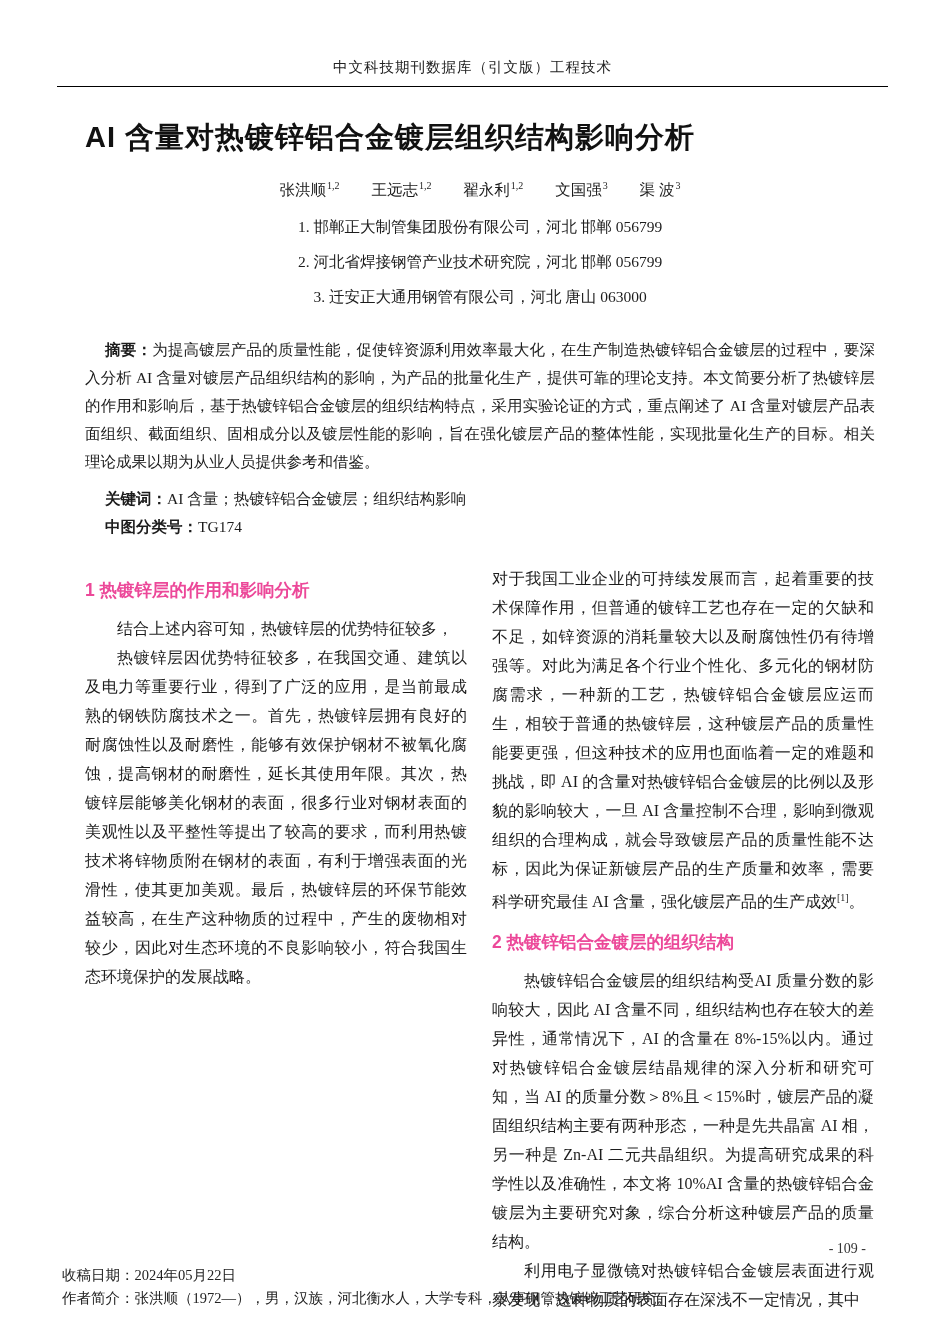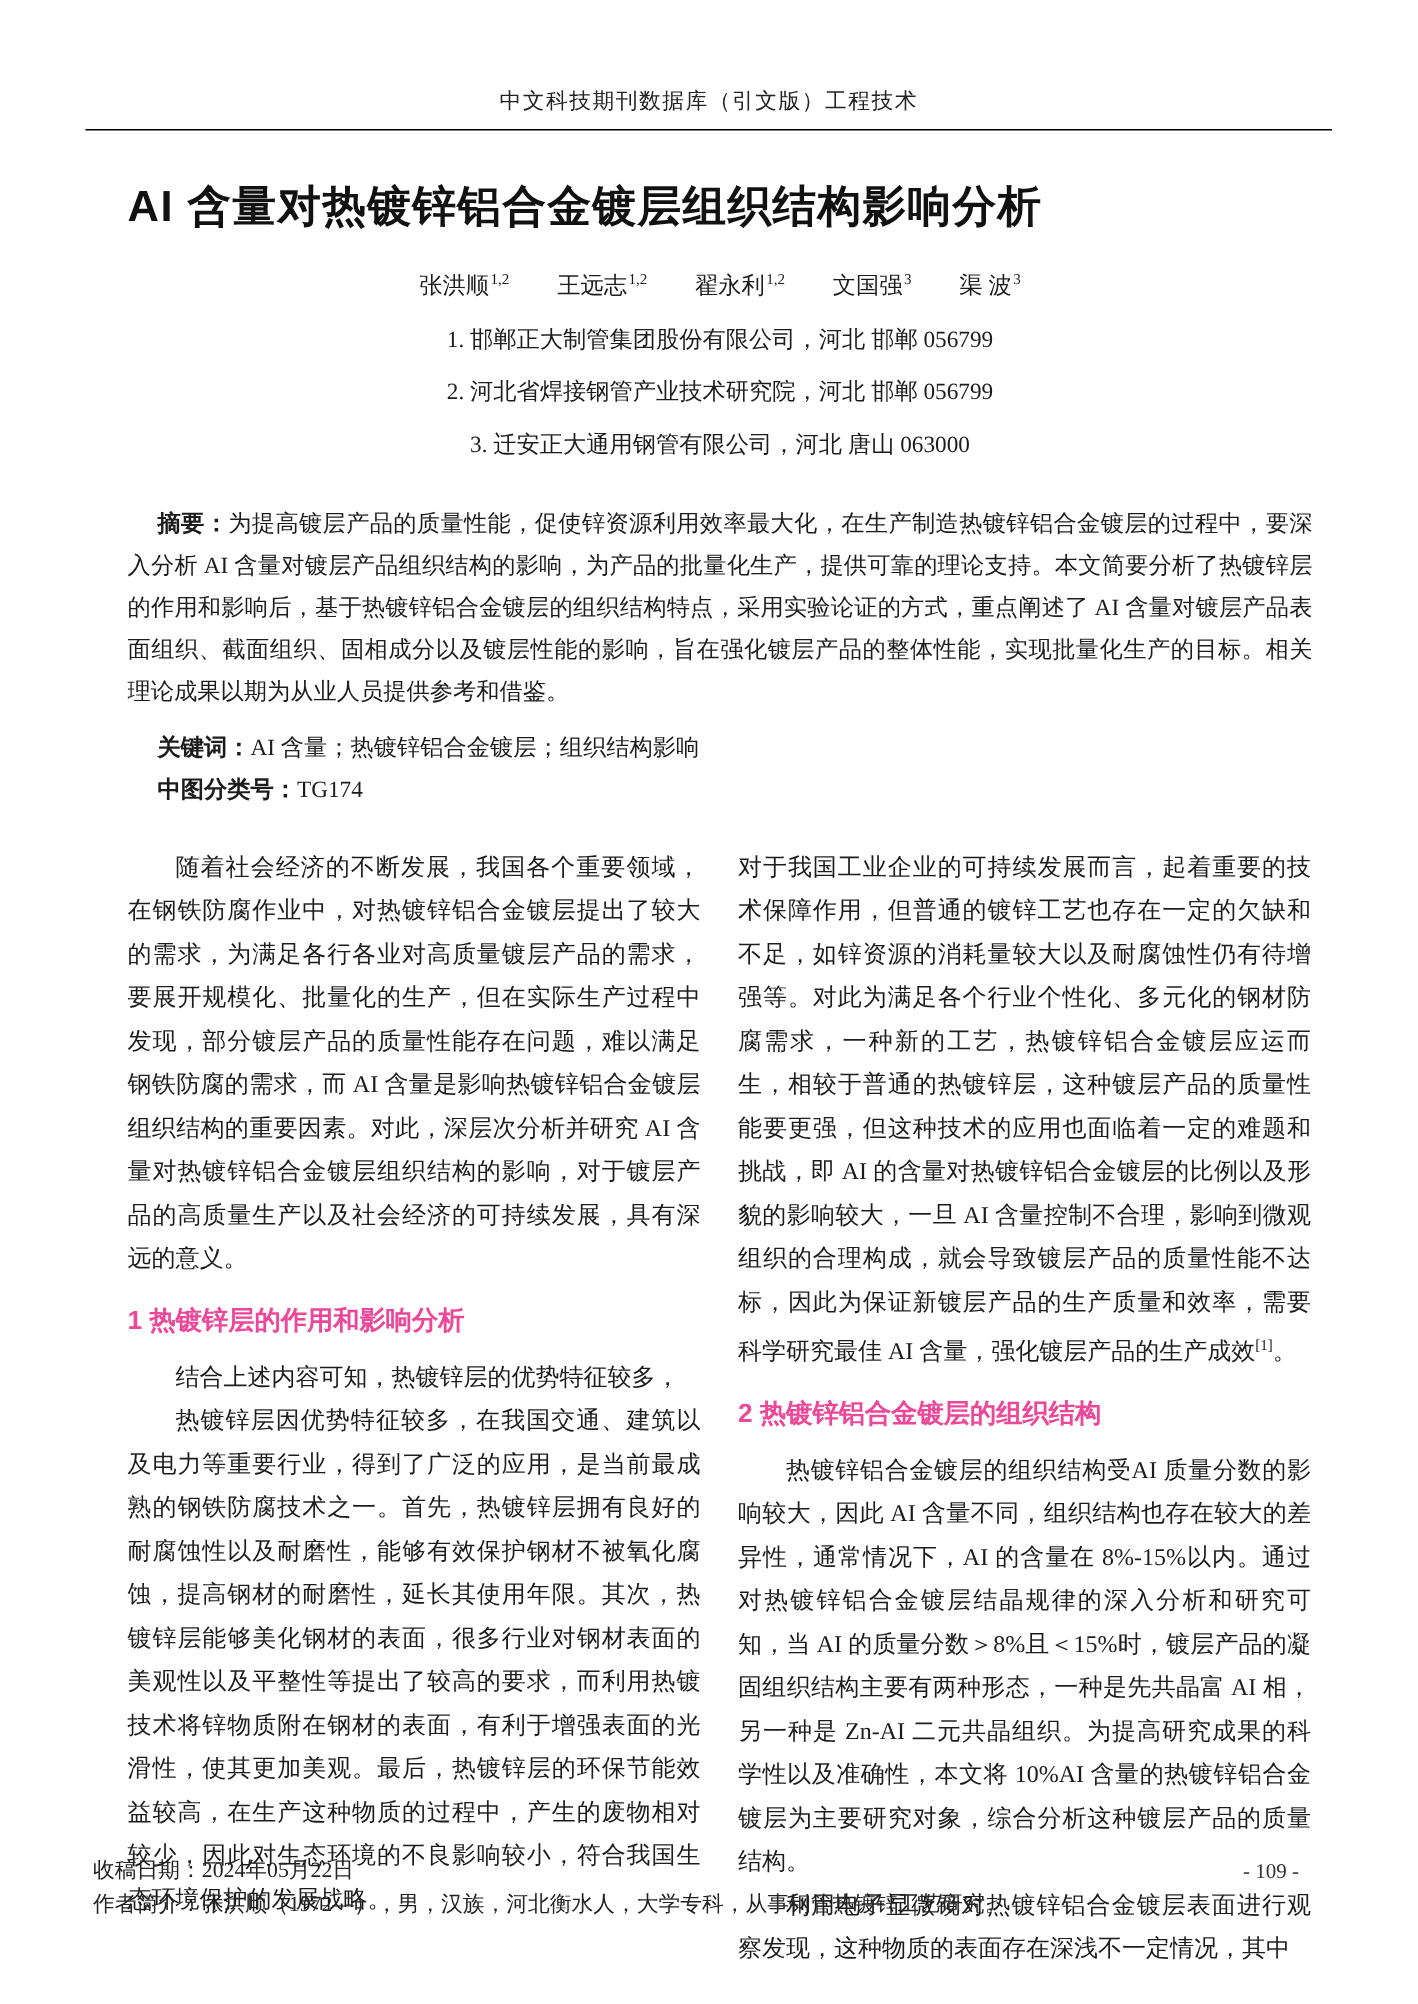--- a/index.html
+++ b/index.html
@@ -95,21 +95,21 @@
     font-weight: bold;
     font-size: 17.5px;
     color: #ec4899;
     margin-top: 12px;
     margin-bottom: 9px;
     line-height: 29px;
     text-align: left;
   }
   .footnotes {
     position: absolute;
-    top: 1236px;
+    top: 1264px;
     left: 62px;
     width: 800px;
     font-size: 14.5px;
     line-height: 23px;
     color: #222;
   }
   .page-number {
     position: absolute;
     top: 1241px;
     right: 79px;
@@ -151,21 +151,20 @@
       <span class="meta-label">关键词：</span><span>AI 含量；热镀锌铝合金镀层；组织结构影响</span>
     </div>
 
     <div class="classification-line">
       <span class="meta-label">中图分类号：</span><span>TG174</span>
     </div>
 
     <div class="columns">
 
       <div class="col">
-        <p class="indent">随着社会经济的不断发展，我国各个重要领域，在钢铁防腐作业中，对热镀锌铝合金镀层提出了较大的需求，为满足各行各业对高质量镀层产品的需求，要展开规模化、批量化的生产，但在实际生产过程中发现，部分镀层产品的质量性能存在问题，难以满足钢铁防腐的需求，而 AI 含量是影响热镀锌铝合金镀层组织结构的重要因素。对此，深层次分析并研究 AI 含量对热镀锌铝合金镀层组织结构的影响，对于镀层产品的高质量生产以及社会经济的可持续发展，具有深远的意义。</p>
         <div class="section-heading">1 热镀锌层的作用和影响分析</div>
         <p class="indent">结合上述内容可知，热镀锌层的优势特征较多，</p>
         <p class="indent">热镀锌层因优势特征较多，在我国交通、建筑以及电力等重要行业，得到了广泛的应用，是当前最成熟的钢铁防腐技术之一。首先，热镀锌层拥有良好的耐腐蚀性以及耐磨性，能够有效保护钢材不被氧化腐蚀，提高钢材的耐磨性，延长其使用年限。其次，热镀锌层能够美化钢材的表面，很多行业对钢材表面的美观性以及平整性等提出了较高的要求，而利用热镀技术将锌物质附在钢材的表面，有利于增强表面的光滑性，使其更加美观。最后，热镀锌层的环保节能效益较高，在生产这种物质的过程中，产生的废物相对较少，因此对生态环境的不良影响较小，符合我国生态环境保护的发展战略。</p>
       </div>
 
       <div class="col">
         <p><span>对于我国工业企业的可持续发展而言，起着重要的技术保障作用，但普通的镀锌工艺也存在一定的欠缺和不足，如锌资源的消耗量较大以及耐腐蚀性仍有待增强等。对此为满足各个行业个性化、多元化的钢材防腐需求，一种新的工艺，热镀锌铝合金镀层应运而生，相较于普通的热镀锌层，这种镀层产品的质量性能要更强，但这种技术的应用也面临着一定的难题和挑战，即 AI 的含量对热镀锌铝合金镀层的比例以及形貌的影响较大，一旦 AI 含量控制不合理，影响到微观组织的合理构成，就会导致镀层产品的质量性能不达标，因此为保证新镀层产品的生产质量和效率，需要科学研究最佳 AI 含量，强化镀层产品的生产成效</span><sup>[1]</sup><span>。</span></p>
         <div class="section-heading">2 热镀锌铝合金镀层的组织结构</div>
         <p class="indent">热镀锌铝合金镀层的组织结构受AI 质量分数的影响较大，因此 AI 含量不同，组织结构也存在较大的差异性，通常情况下，AI 的含量在 8%-15%以内。通过对热镀锌铝合金镀层结晶规律的深入分析和研究可知，当 AI 的质量分数＞8%且＜15%时，镀层产品的凝固组织结构主要有两种形态，一种是先共晶富 AI 相，另一种是 Zn-AI 二元共晶组织。为提高研究成果的科学性以及准确性，本文将 10%AI 含量的热镀锌铝合金镀层为主要研究对象，综合分析这种镀层产品的质量结构。</p>
         <p class="indent">利用电子显微镜对热镀锌铝合金镀层表面进行观察发现，这种物质的表面存在深浅不一定情况，其中</p>

